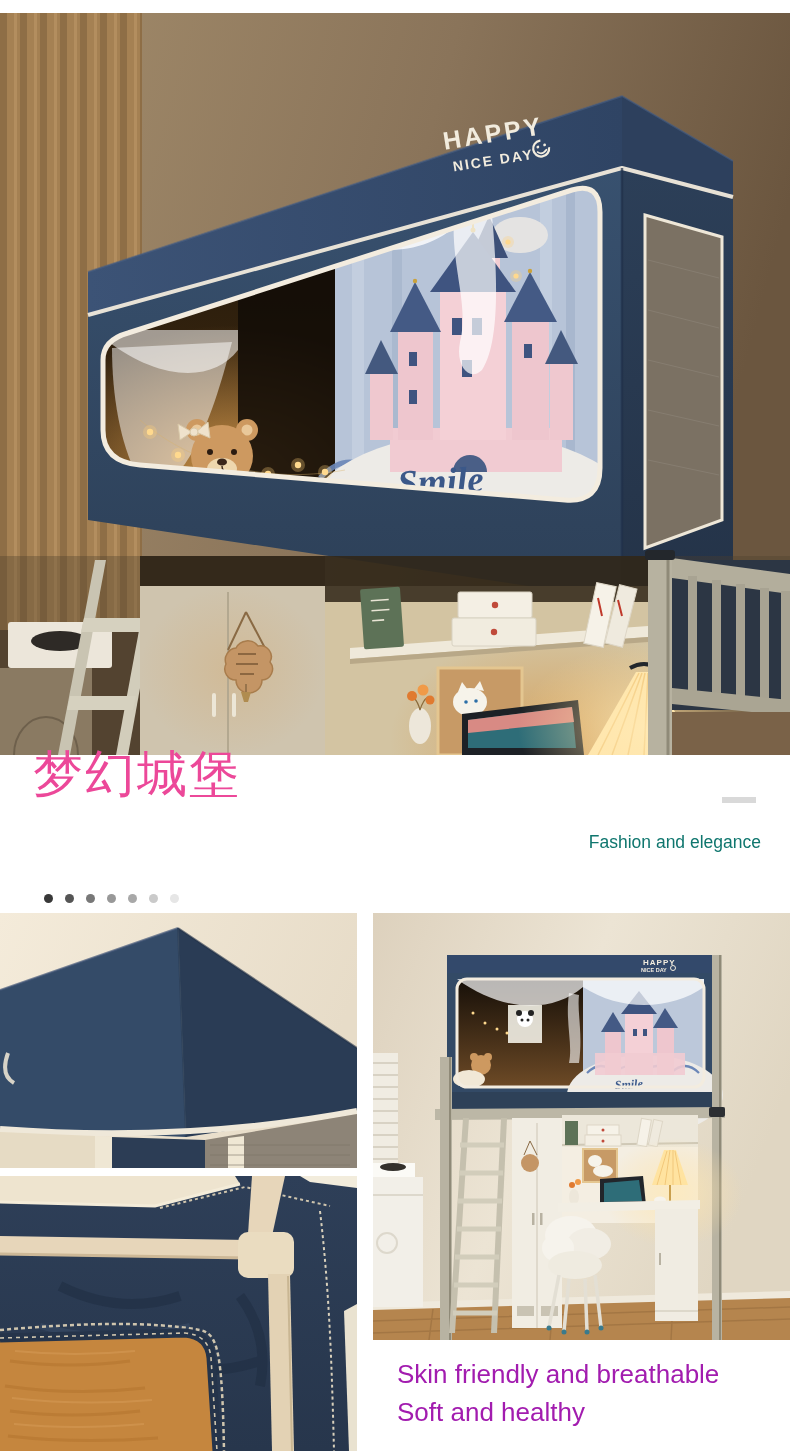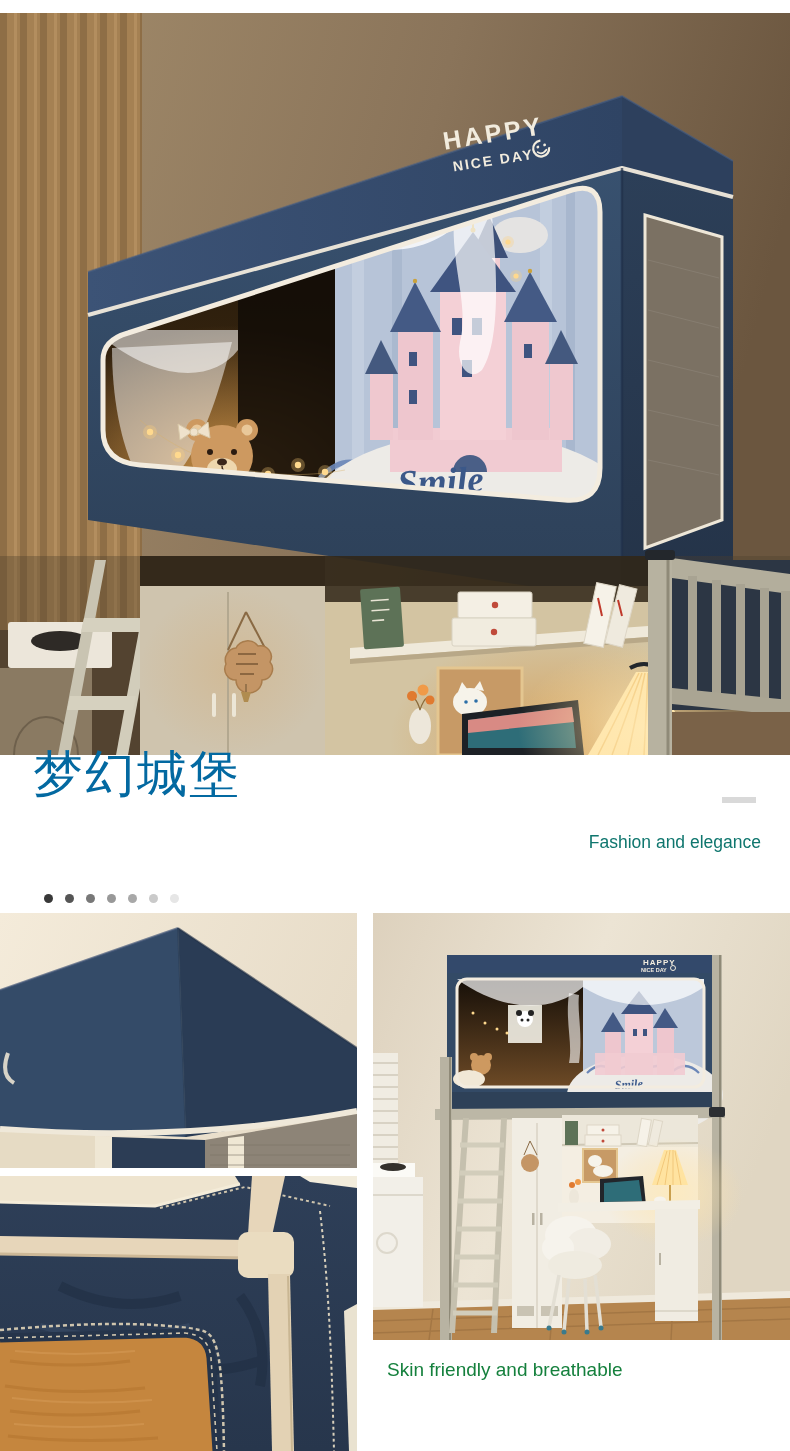--- a/index.html
+++ b/index.html
@@ -3,33 +3,33 @@
 <meta charset="utf-8">
 <style>
   html,body{margin:0;padding:0;background:#fff;}
   .page{position:relative;width:790px;height:1451px;background:#ffffff;overflow:hidden;
         font-family:"Liberation Sans",sans-serif;}
   .abs{position:absolute;}
   svg{display:block;}
   
   .title-band{position:absolute;left:0;top:755px;width:790px;height:158px;background:#ffffff;}
   .heading{position:absolute;left:33px;top:-14px;font-size:50px;line-height:1.35;font-weight:500;
-           color:#0369a1;letter-spacing:2px;}
+           color:#ec4899;letter-spacing:2px;}
   .dash{position:absolute;right:34px;top:42px;width:34px;height:6px;background:#d9d9d9;}
   .subtitle{position:absolute;right:29px;top:77px;font-size:17.5px;color:#0f766e;}
   .dots{position:absolute;left:44px;top:138px;height:10px;display:flex;gap:12px;align-items:center;}
   .dots span{width:9px;height:9px;border-radius:50%;display:inline-block;}
   
   .gallery{position:absolute;left:0;top:913px;width:790px;height:538px;}
   .g-left{position:absolute;left:0;top:0;width:357px;}
   .g-img1{position:absolute;left:0;top:0;width:357px;height:255px;}
   .g-img2{position:absolute;left:0;top:263px;width:357px;height:275px;}
   .g-right{position:absolute;left:373px;top:0;width:417px;}
   .g-img3{position:absolute;left:0;top:0;width:417px;height:427px;}
-  .caption{position:absolute;left:14px;top:443px;font-size:19px;line-height:1.45;color:#15803d;}
+  .caption{position:absolute;left:24px;top:443px;font-size:26px;line-height:1.45;color:#a21caf;}
 </style>
 </head>
 <body>
 
 <div class="page">
 
   <div class="abs" style="left:0;top:0;width:790px;height:755px">
   <svg width="790" height="755" viewBox="0 0 790 755">
     <defs>
       <linearGradient id="wallG" x1="0" y1="0" x2="1" y2="0.25">
@@ -572,17 +572,18 @@
             </g>
             <circle cx="176" cy="415" r="2.5" fill="#3a7a8c"></circle>
               <circle cx="191" cy="419" r="2.5" fill="#3a7a8c"></circle>
             <circle cx="214" cy="419" r="2.5" fill="#3a7a8c"></circle>
               <circle cx="228" cy="415" r="2.5" fill="#3a7a8c"></circle>
           </g>
         </svg>
       </div>
       <div class="caption">
         <div>Skin friendly and breathable</div>
+        <div>Soft and healthy</div>
       </div>
     </div>
   </div>
 
 </div>
 
 </body></html>

